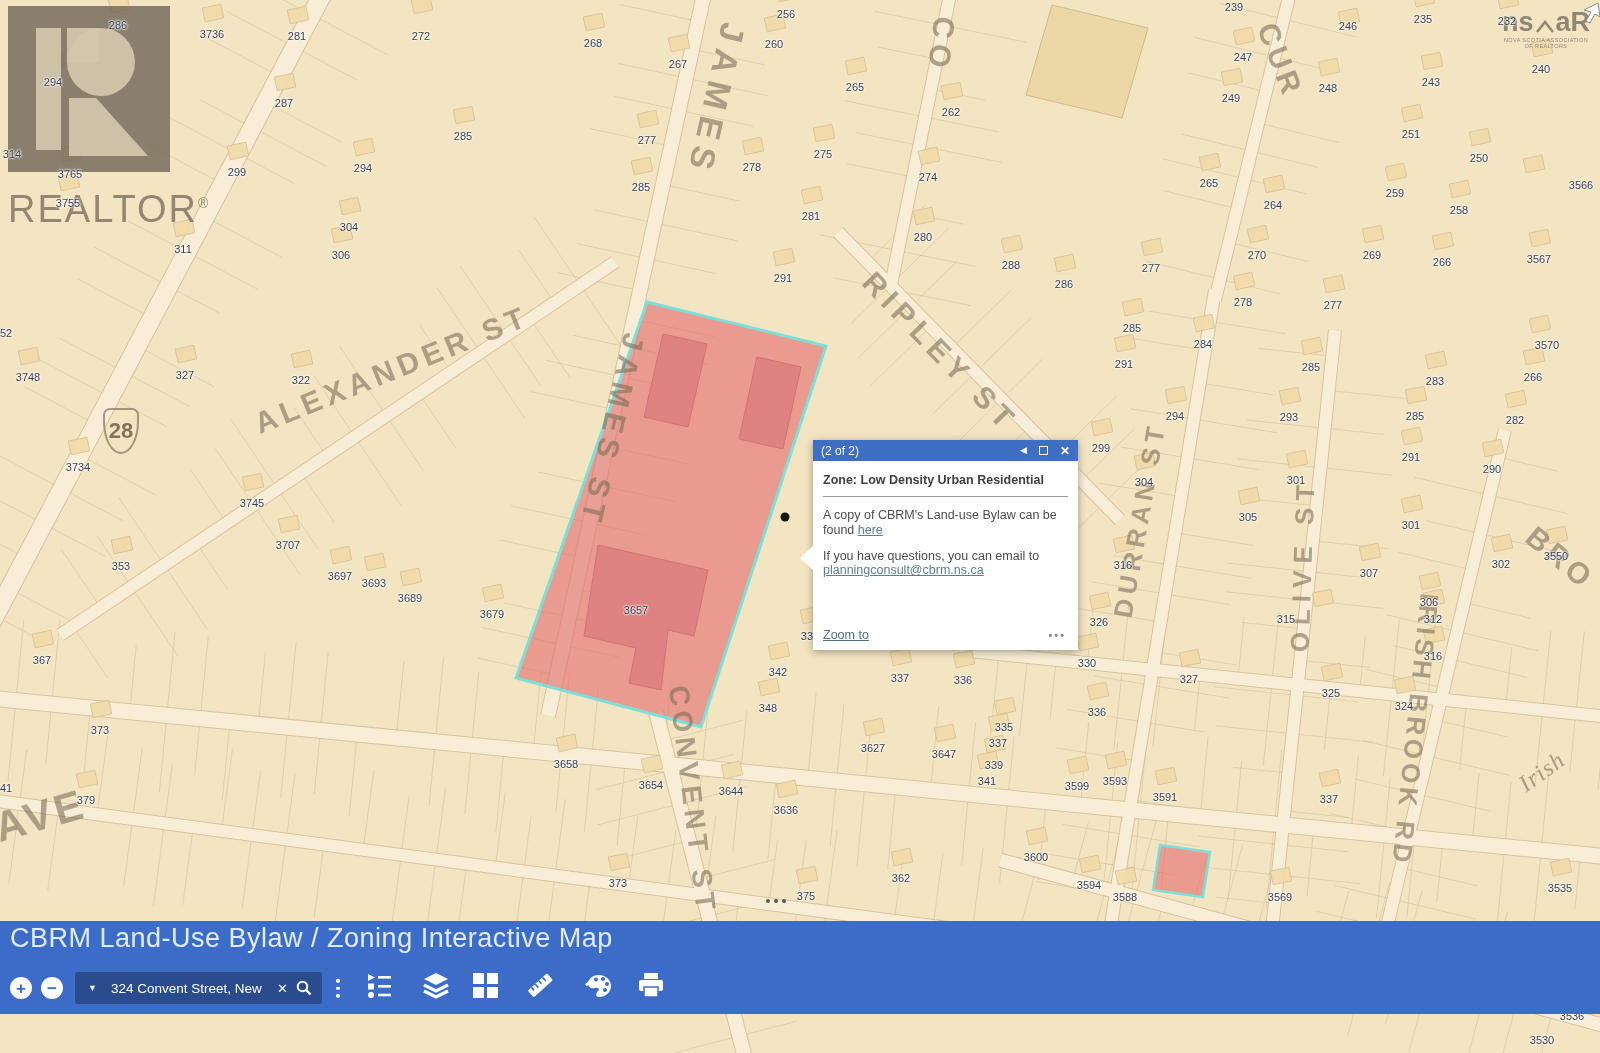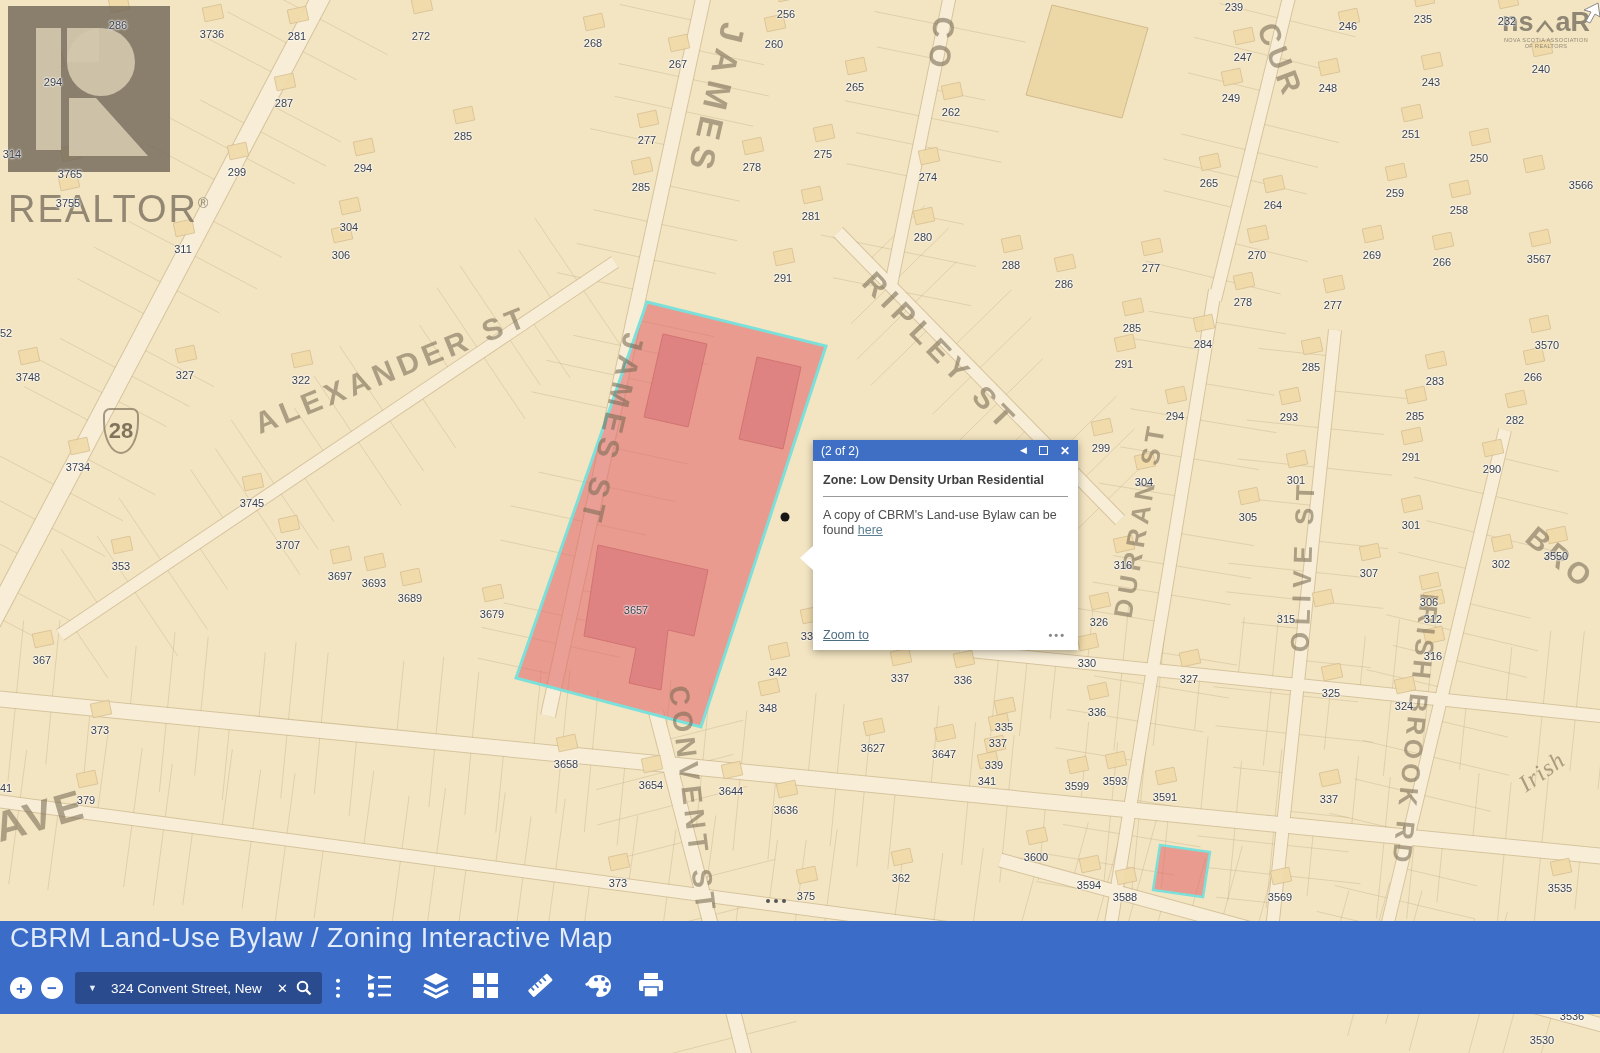--- a/index.html
+++ b/index.html
@@ -844,20 +844,24 @@
       <span class="tb-icon">
           <span id="popup-max"></span>
         </span>
       <span class="tb-icon" id="popup-close">✕</span>
     </div>
     <div id="popup-content">
       <div id="popup-title">Zone: Low Density Urban Residential</div>
       <div class="popup-para">
         <span>A copy of CBRM's Land-use Bylaw can be found </span><span class="plink">here</span>
       </div>
+      <div class="popup-para">
+        <span>If you have questions, you can email to </span><br>
+        <span class="plink">planningconsult@cbrm.ns.ca</span>
+      </div>
       <div id="popup-footer">
         <span id="zoom-to">Zoom to</span>
         <span id="popup-more">•••</span>
       </div>
     </div>
   </div>
 
   <div id="bar">
     <div id="bar-title">CBRM Land-Use Bylaw / Zoning Interactive Map</div>
 

